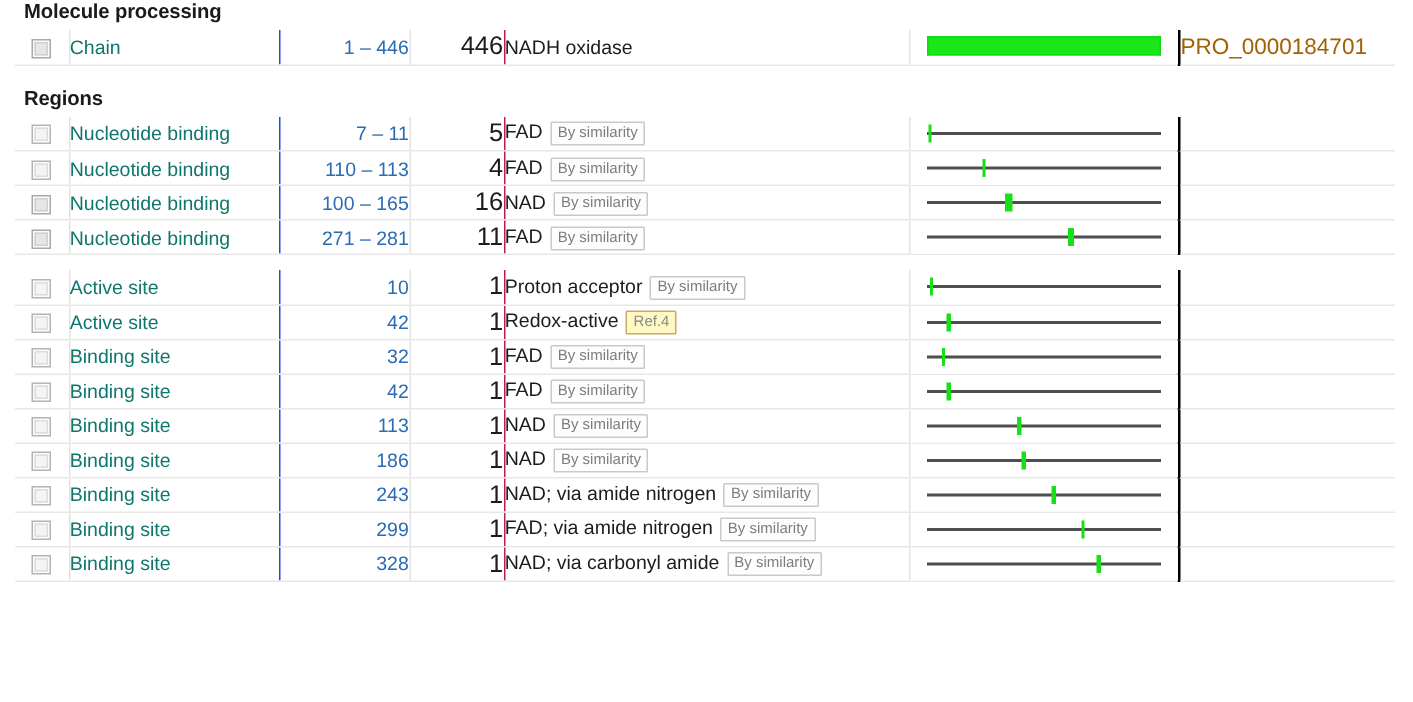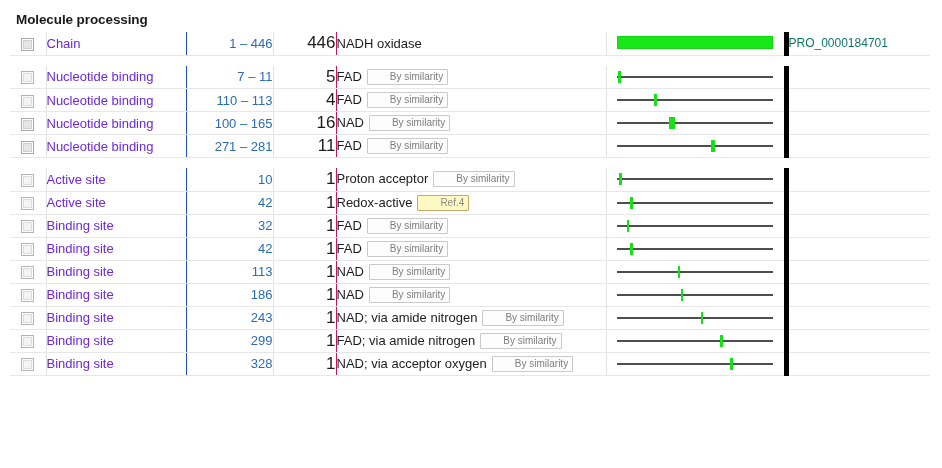--- a/index.html
+++ b/index.html
@@ -24,21 +24,21 @@
     box-sizing: border-box;
   }
 
   .section-title {
     font-weight: bold;
     font-size: 13.5px;
     color: #1a1a1a;
     padding: 4px 0 5px 16px;
     letter-spacing: -0.1px;
   }
-  .section-title.first { padding-top: 12px; }
+  .section-title.first { padding-top: 0; }
 
   table.ft {
     width: 920px;
     margin-left: 10px;
     border-collapse: collapse;
     table-layout: fixed;
   }
   table.ft tr { height: 23px; }
   table.ft td {
     border-bottom: 1px solid #e7e7e7;
@@ -54,21 +54,21 @@
   col.c-len   { width: 63px; }
   col.c-desc  { width: 270px; }
   col.c-graph { width: 180px; }
   col.c-id    { width: 144px; }
 
   td.cell-check { text-align: center; }
   td.cell-label {
     border-left: 1px solid #e2e2e2;
     padding-left: 10px;
     font-size: 13px;
-    color: #6d28d9;
+    color: #0f766e;
     white-space: nowrap;
   }
   td.cell-pos {
     border-left: 1px solid #1d4ed8;
     text-align: right;
     padding-right: 12px;
     color: #2b6cb5;
     font-size: 13px;
     white-space: nowrap;
   }
@@ -85,24 +85,24 @@
     white-space: nowrap;
     font-size: 13px;
     color: #1c1c1c;
   }
   td.cell-graph {
     border-left: 1px solid #e2e2e2;
     position: relative;
     padding: 0 8px;
   }
   td.cell-id {
-    border-left: 5px solid #000000;
+    border-left: 2px solid #000000;
     padding-left: 11px;
-    font-size: 12px;
-    color: #0f766e;
+    font-size: 15px;
+    color: #a16207;
     white-space: nowrap;
   }
 
   
   .cbox {
     display: inline-block;
     width: 13px;
     height: 13px;
     border: 1px solid #b4b4b4;
     background: #fbfbfb;
@@ -121,21 +121,21 @@
   .cbox.shaded::after { background: #e6e6e6; border-color: #cfcfcf; }
 
   
   .badge {
     display: inline-block;
     border: 1px solid #c9c9c9;
     background: #fdfdfd;
     color: #7d7d7d;
     font-size: 10px;
     line-height: 11px;
-    padding: 1px 4px 2px 22px;
+    padding: 1px 4px 2px 4px;
     margin-left: 5px;
     vertical-align: 1px;
     white-space: nowrap;
     border-radius: 1px;
   }
   .badge.ref {
     border-color: #c8a96a;
     background: #fef9c3;
     color: #8a8a8a;
   }
@@ -205,20 +205,21 @@
             <td class="cell-graph">
               <div class="chainbar">
                 <div class="bar" style="left: 0px; width: 156px;"></div>
               </div>
             </td>
             <td class="cell-id">PRO_0000184701</td>
           </tr>
         </tbody>
       </table>
       <div class="spacer"></div>
+      <div class="section-title">Regions</div>
       <table class="ft">
         <colgroup>
           <col class="c-check">
           <col class="c-label">
           <col class="c-pos">
           <col class="c-len">
           <col class="c-desc">
           <col class="c-graph">
           <col class="c-id">
         </colgroup>
@@ -403,21 +404,21 @@
                 <div class="marker" style="left: 103.23px; width: 2.5px;"></div>
               </div>
             </td>
             <td class="cell-id"></td>
           </tr>
           <tr>
             <td class="cell-check"><span class="cbox"></span></td>
             <td class="cell-label">Binding site</td>
             <td class="cell-pos">328</td>
             <td class="cell-len">1</td>
-            <td class="cell-desc"><span>NAD; via acceptor oxygen</span><span class="badge">By similarity</span></td>
+            <td class="cell-desc"><span>NAD; via carbonyl amide</span><span class="badge">By similarity</span></td>
             <td class="cell-graph">
               <div class="track">
                 <div class="axis"></div>
                 <div class="marker" style="left: 113.38px; width: 2.5px;"></div>
               </div>
             </td>
             <td class="cell-id"></td>
           </tr>
         </tbody>
       </table>

